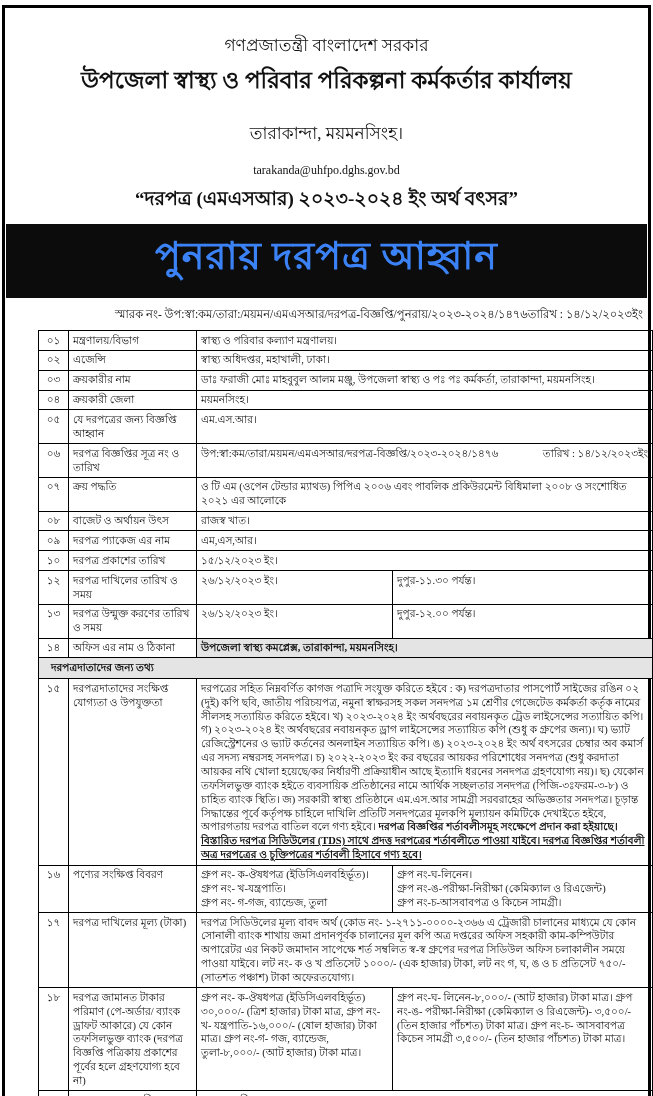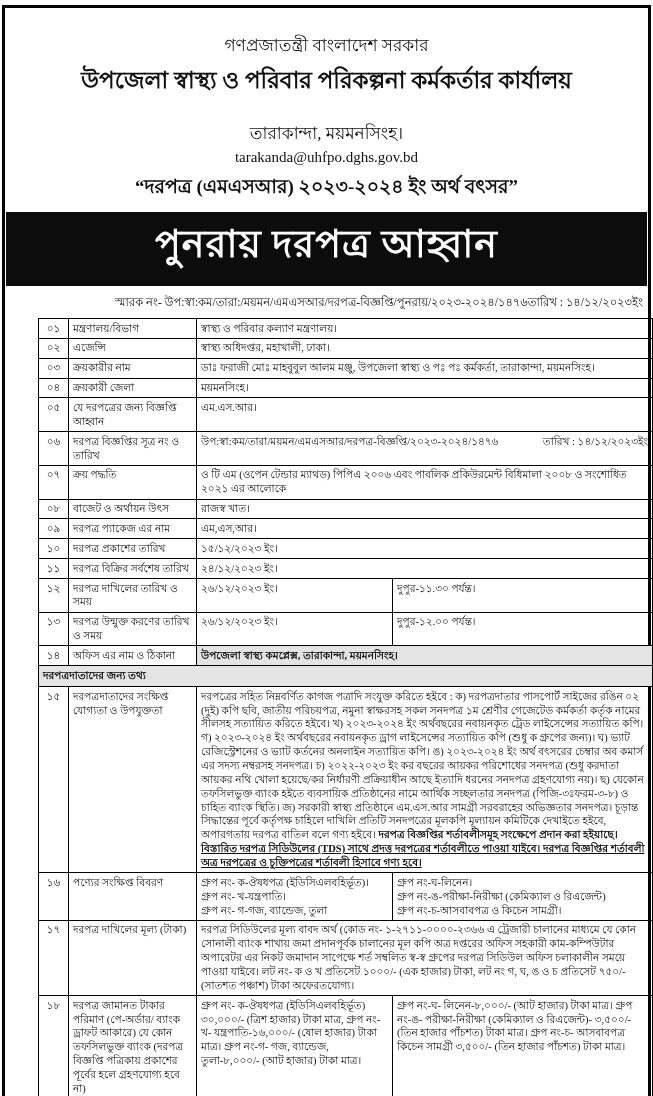--- a/index.html
+++ b/index.html
@@ -3,33 +3,33 @@
 <meta charset="utf-8">
 <style>
   html,body{margin:0;padding:0;background:#ffffff;}
   body{width:653px;font-family:"Liberation Serif","DejaVu Sans",serif;color:#111;}
   .page{width:653px;min-height:1096px;background:#fff;}
   .doc{margin:5px 2px 0 2px;border:3px solid #000;background:#fff;padding-bottom:6px;}
   .doc-header{text-align:center;padding:24px 6px 8px 6px;}
   .h-gov{font-size:17px;}
   .h-office{font-size:23px;font-weight:bold;margin-top:2px;}
   .h-loc{font-size:17px;margin-top:19px;}
-  .h-email{font-size:15px;margin-top:1px;}
+  .h-email{font-size:12px;margin-top:15px;}
   .h-sub{font-size:19px;font-weight:bold;margin-top:6px;}
-  .banner{background:#0c0c0c;color:#ffffff;text-align:center;font-size:38px;font-weight:bold;
+  .banner{background:#0c0c0c;color:#3b82f6;text-align:center;font-size:38px;font-weight:bold;
           padding:2px 0 8px 0;margin:0 1px;letter-spacing:1px;}
   .memo{display:flex;justify-content:flex-end;font-size:11.5px;padding:8px 5px 5px 13px;}
   table.tbl{border-collapse:collapse;margin-left:33px;width:615px;font-size:10.5px;line-height:1.32;table-layout:fixed;}
   table.tbl td{border:1px solid #000;padding:2.5px 4px;vertical-align:top;word-wrap:break-word;}
   td.num{text-align:center;}
   .c-no{width:30px;}
   .c-label{width:128px;}
   .c-v1{width:196px;}
   .hl{background:#e4e4e4;font-weight:bold;}
-  tr.section-row td{background:#e4e4e4;font-weight:bold;padding:3px 4px;}
+  tr.section-row td{background:#e4e4e4;font-weight:bold;padding:3px 12px;}
   .b{font-weight:bold;}
   .bu{font-weight:bold;text-decoration:underline;}
   .flexcell{display:flex;justify-content:space-between;gap:21px;}
 </style>
 </head>
 <body>
 
 <div class="page">
   <div class="doc">
 
@@ -106,25 +106,20 @@
         <td class="num">০৯</td>
         <td>দরপত্র প্যাকেজ এর নাম</td>
         <td colspan="2">এম,এস,আর।</td>
       </tr>
       <tr>
         <td class="num">১০</td>
         <td>দরপত্র প্রকাশের তারিখ</td>
         <td colspan="2">১৫/১২/২০২৩ ইং।</td>
       </tr>
       <tr>
-        <td class="num">১১</td>
-        <td>দরপত্র বিক্রির সর্বশেষ তারিখ</td>
-        <td colspan="2">২৪/১২/২০২৩ ইং।</td>
-      </tr>
-      <tr>
         <td class="num">১২</td>
         <td>দরপত্র দাখিলের তারিখ ও সময়</td>
         <td>২৬/১২/২০২৩ ইং।</td>
         <td>দুপুর-১১.৩০ পর্যন্ত।</td>
       </tr>
       <tr>
         <td class="num">১৩</td>
         <td>দরপত্র উন্মুক্ত করণের তারিখ ও সময়</td>
         <td>২৬/১২/২০২৩ ইং।</td>
         <td>দুপুর-১২.০০ পর্যন্ত।</td>

